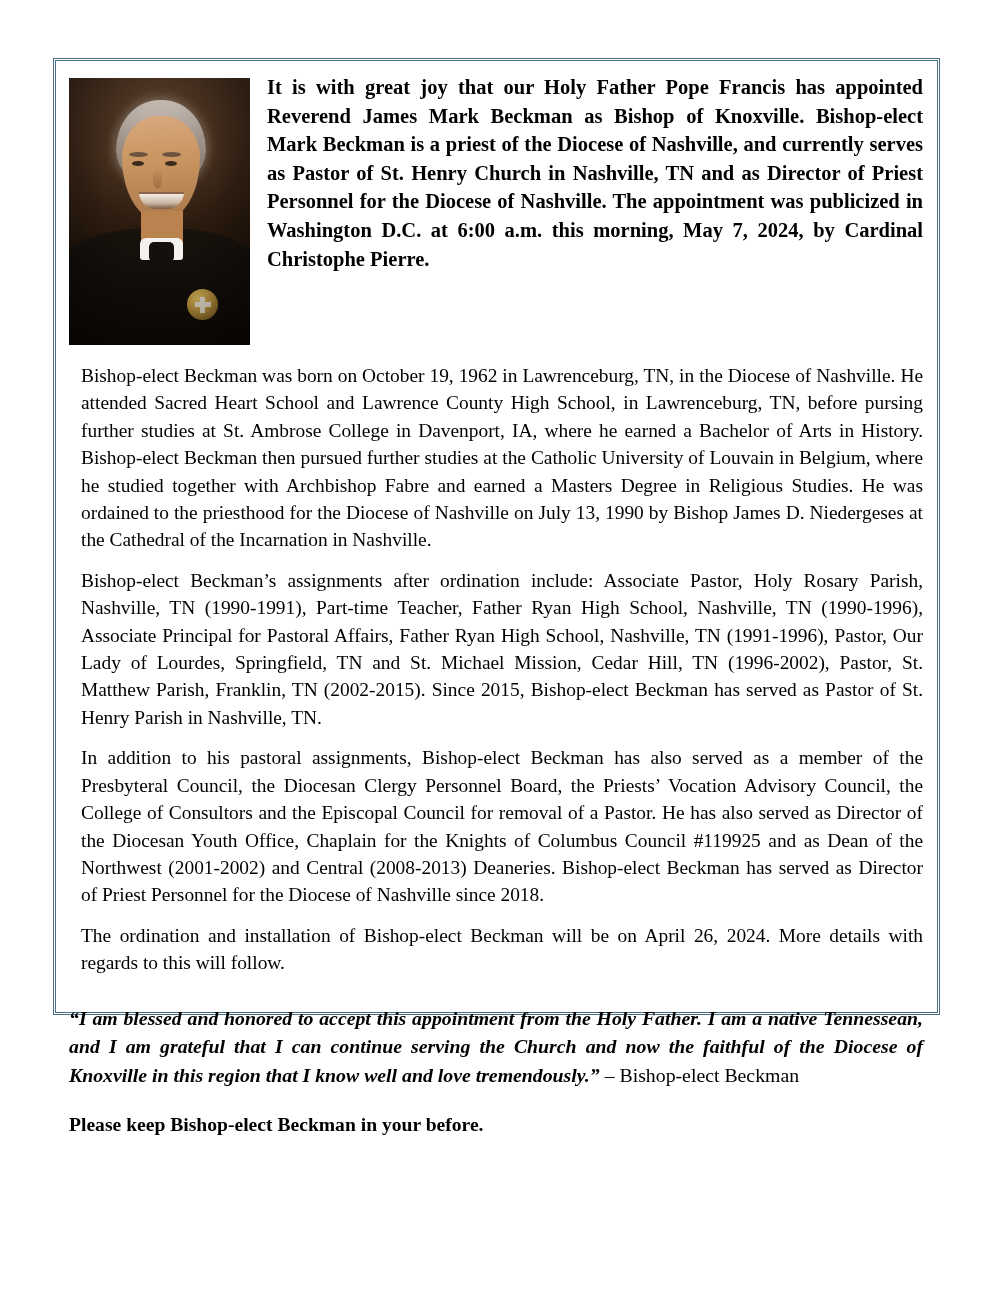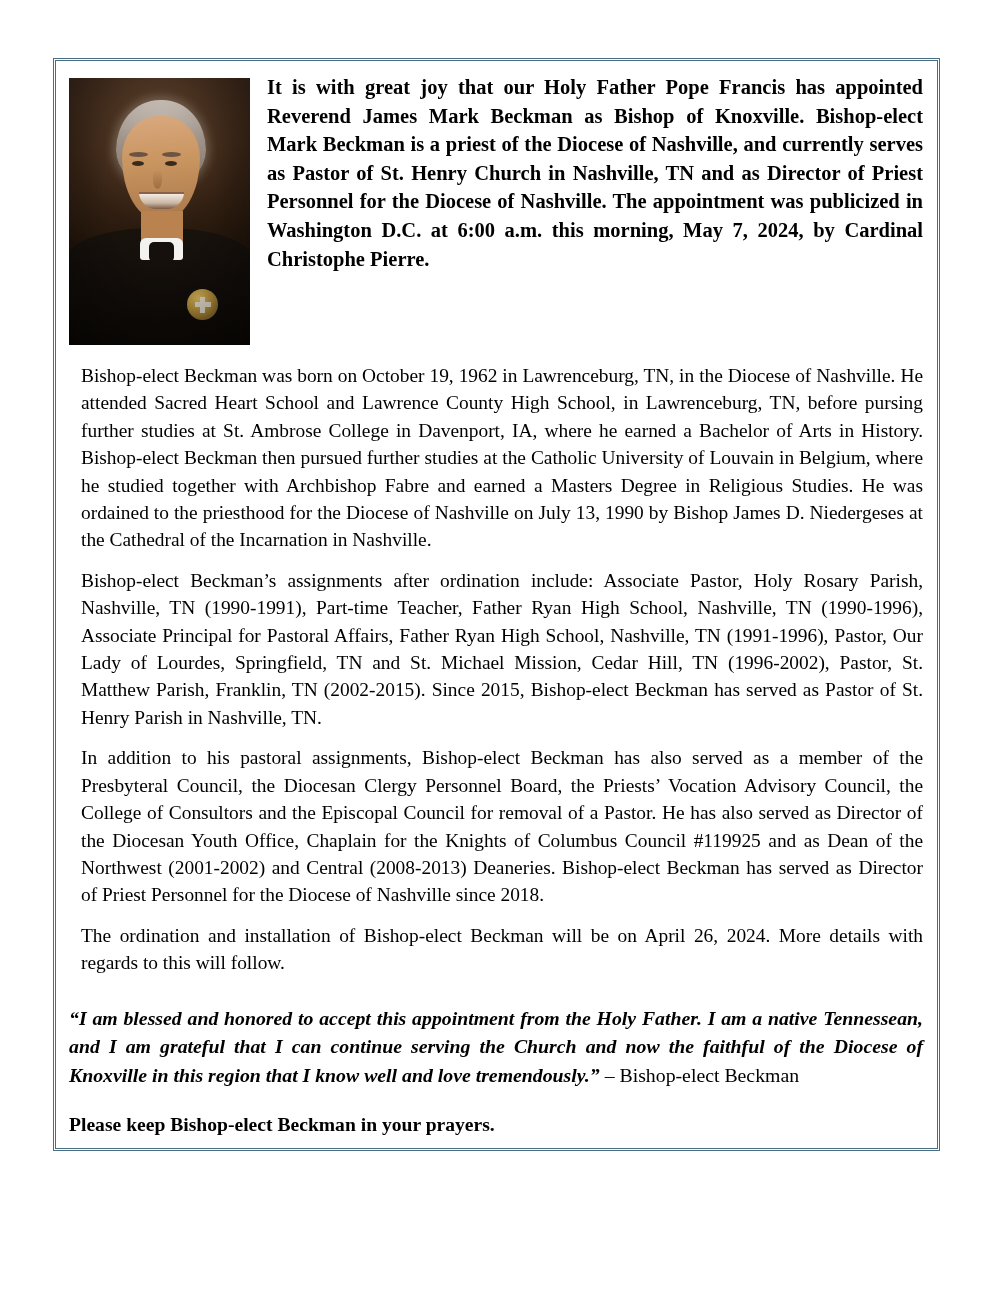--- a/index.html
+++ b/index.html
@@ -21,21 +21,21 @@
     height: 1293px;
     background: #ffffff;
   }
 
   
   .frame {
     position: absolute;
     left: 53px;
     top: 58px;
     width: 887px;
-    height: 1093px;
+    height: 957px;
     box-sizing: border-box;
     border: 3px double #4a6f85;
     background: #ffffff;
   }
 
   .frame-inner {
     position: absolute;
     left: 0;
     top: 0;
     right: 0;
@@ -234,17 +234,17 @@
 
       <div class="clearer"></div>
 
       <p class="body-par">Bishop-elect Beckman was born on October 19, 1962 in Lawrenceburg, TN, in the Diocese of Nashville. He attended Sacred Heart School and Lawrence County High School, in Lawrenceburg, TN, before pursing further studies at St. Ambrose College in Davenport, IA, where he earned a Bachelor of Arts in History. Bishop-elect Beckman then pursued further studies at the Catholic University of Louvain in Belgium, where he studied together with Archbishop Fabre and earned a Masters Degree in Religious Studies. He was ordained to the priesthood for the Diocese of Nashville on July 13, 1990 by Bishop James D. Niedergeses at the Cathedral of the Incarnation in Nashville.</p>
       <p class="body-par">Bishop-elect Beckman’s assignments after ordination include: Associate Pastor, Holy Rosary Parish, Nashville, TN (1990-1991), Part-time Teacher, Father Ryan High School, Nashville, TN (1990-1996), Associate Principal for Pastoral Affairs, Father Ryan High School, Nashville, TN (1991-1996), Pastor, Our Lady of Lourdes, Springfield, TN and St. Michael Mission, Cedar Hill, TN (1996-2002), Pastor, St. Matthew Parish, Franklin, TN (2002-2015). Since 2015, Bishop-elect Beckman has served as Pastor of St. Henry Parish in Nashville, TN.</p>
       <p class="body-par">In addition to his pastoral assignments, Bishop-elect Beckman has also served as a member of the Presbyteral Council, the Diocesan Clergy Personnel Board, the Priests’ Vocation Advisory Council, the College of Consultors and the Episcopal Council for removal of a Pastor. He has also served as Director of the Diocesan Youth Office, Chaplain for the Knights of Columbus Council #119925 and as Dean of the Northwest (2001-2002) and Central (2008-2013) Deaneries. Bishop-elect Beckman has served as Director of Priest Personnel for the Diocese of Nashville since 2018.</p>
       <p class="body-par">The ordination and installation of Bishop-elect Beckman will be on April 26, 2024. More details with regards to this will follow.</p>
 
       <p class="quote-par"><span>“I am blessed and honored to accept this appointment from the Holy Father. I am a native Tennessean, and I am grateful that I can continue serving the Church and now the faithful of the Diocese of Knoxville in this region that I know well and love tremendously.”</span><span class="quote-attrib">  – Bishop-elect Beckman</span></p>
 
-      <p class="closing-par">Please keep Bishop-elect Beckman in your prayers.</p>
+      <p class="closing-par">Please keep Bishop-elect Beckman in your before.</p>
 
     </div>
   </div>
 </div>
 
 </body></html>

